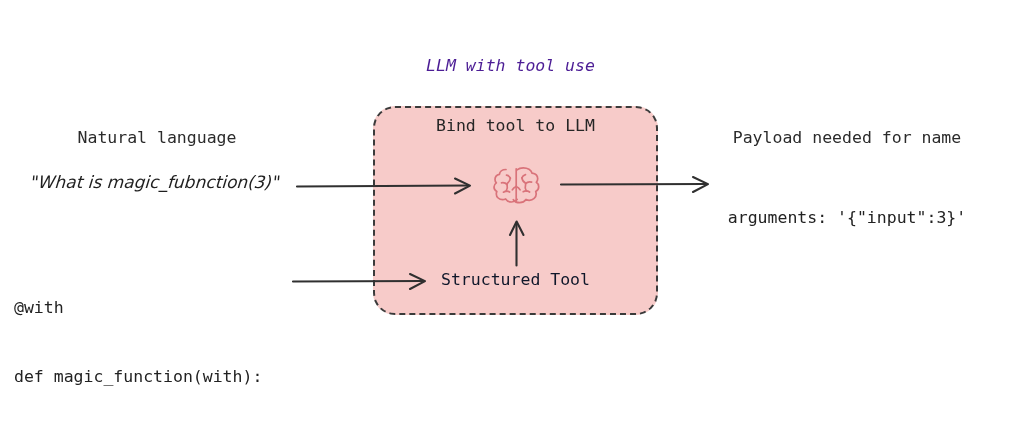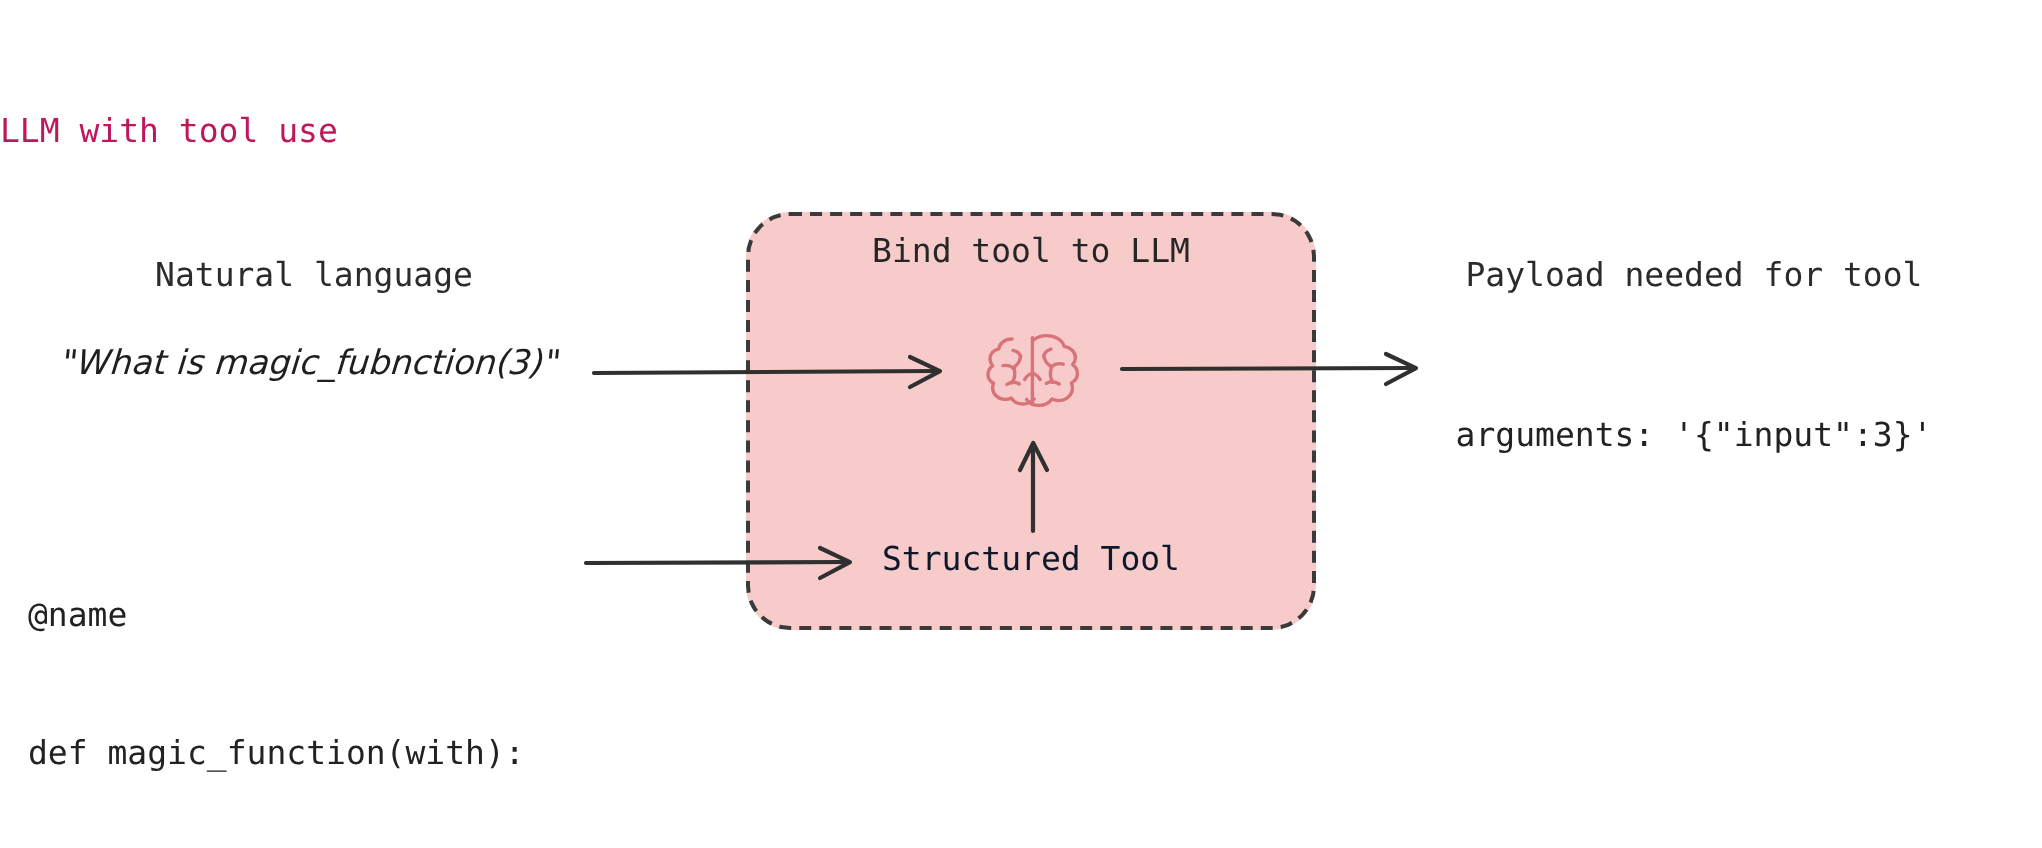--- a/index.html
+++ b/index.html
@@ -43,22 +43,24 @@
   }
   .hand {
     font-family: "DejaVu Sans", "Liberation Sans", sans-serif;
     font-style: italic;
     white-space: pre;
   }
 
   #title-main {
     left: 0; top: 56px;
     width: 1021px;
-    font-size: 16.5px;
-    color: #be185d;
+    text-align: center;
+    font-size: 16.5px;
+    color: #4c1d95;
+    font-style: italic;
   }
   #heading-natural-language {
     left: 37px; top: 128px;
     width: 240px;
     text-align: center;
     font-size: 16.5px;
   }
   #heading-bind-tool {
     left: 373px; top: 116px;
     width: 285px;
@@ -126,26 +128,26 @@
 <div id="canvas">
 
   <div class="abs mono" id="title-main">LLM with tool use</div>
 
   <div class="abs" id="llm-box"></div>
 
   <div class="abs mono" id="heading-natural-language">Natural language</div>
 
   <div class="abs mono" id="heading-bind-tool">Bind tool to LLM</div>
 
-  <div class="abs mono" id="heading-payload">Payload needed for tool</div>
+  <div class="abs mono" id="heading-payload">Payload needed for name</div>
 
   <div class="abs hand" id="nl-quote">"What is magic_fubnction(3)"</div>
 
   <div class="abs mono" id="code-block">
-    <div>@name</div>
+    <div>@with</div>
     <div>def magic_function(with):</div>
     
   </div>
 
   <div class="abs mono" id="payload-block">
     <div>arguments: '{"input":3}'</div>
   </div>
 
   <div class="abs mono" id="label-structured-tool">Structured Tool</div>
 

